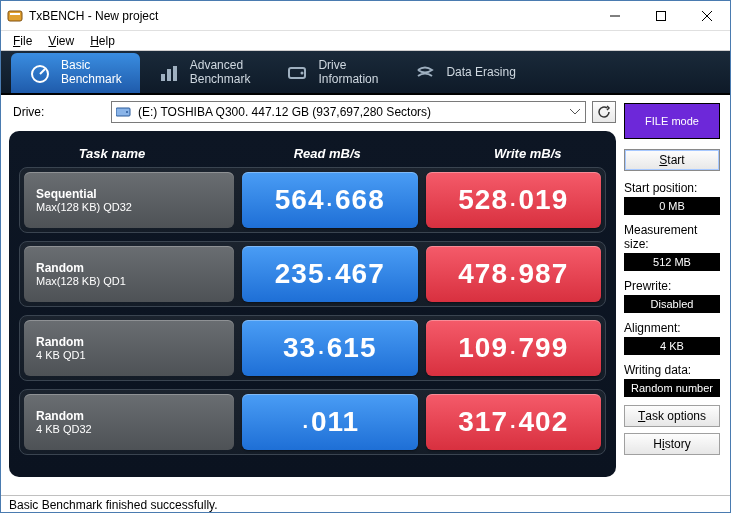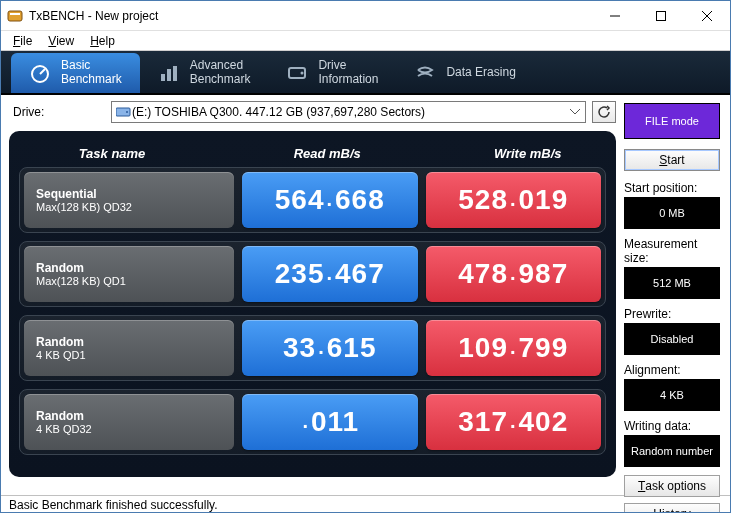--- a/index.html
+++ b/index.html
@@ -25,21 +25,21 @@
 .tab-label { line-height: 1.15; }
 
 
 .main { display: flex; height: 400px; }
 .left { flex: 1; padding: 6px 8px 0 8px; }
 .right { width: 106px; padding: 8px 10px 0 0; }
 
 
 .drive-row { display: flex; align-items: center; gap: 6px; margin-bottom: 8px; }
 .drive-label { font-size: 12px; width: 96px; padding-left: 4px; }
-.drive-select { flex: 1; height: 22px; border: 1px solid #7a7a7a; background: #fff; display: flex; align-items: center; font-size: 12px; padding: 0 4px; position: relative; }
+.drive-select { flex: 1; height: 22px; border: 1px solid #7a7a7a; background: #fff; display: flex; align-items: center; font-size: 12px; padding: 0 4px; gap: 6px; position: relative; }
 .drive-select .dd { position: absolute; right: 2px; top: 2px; bottom: 2px; width: 16px; display: flex; align-items: center; justify-content: center; }
 .refresh-btn { width: 24px; height: 22px; border: 1px solid #7a7a7a; background: linear-gradient(#fdfdfd,#e8e8e8); display: flex; align-items: center; justify-content: center; }
 
 
 .bench-panel { background: linear-gradient(#0d1624, #0b1320); border-radius: 10px; padding: 6px 10px 10px 10px; height: 346px; }
 .bench-header { display: flex; height: 24px; align-items: flex-end; margin-bottom: 6px; gap: 44px; }
 .bh-task { width: 186px; text-align: center; color: #fff; font-size: 13px; font-style: italic; font-weight: bold; }
 .bh-col { flex: 1; text-align: center; color: #fff; font-size: 13px; font-style: italic; font-weight: bold; }
 
 .bench-row { display: flex; gap: 8px; margin-bottom: 8px; height: 66px; border: 1px solid #3a4450; border-radius: 8px; padding: 4px; background: linear-gradient(#1b232e,#141c27); }
@@ -48,21 +48,21 @@
 .val-cell { flex: 1; border-radius: 6px; display: flex; align-items: center; justify-content: center; color: #fff; font-family: "Arial Black", Arial, sans-serif; font-size: 28px; font-weight: 900; letter-spacing: 1px; box-shadow: inset 0 1px 0 rgba(255,255,255,.3), 0 1px 2px rgba(0,0,0,.4); }
 .val-cell .dot { font-size: 20px; position: relative; top: -1px; padding: 0 2px; }
 .read { background: linear-gradient(#4a9df5, #1e6fd6); }
 .write { background: linear-gradient(#f55b6a, #d8303f); }
 
 
 .black-btn { background: #6d28d9; color: #fff; height: 36px; font-size: 11px; display: flex; align-items: center; justify-content: center; border: 1px solid #000; margin-bottom: 10px; cursor: pointer; }
 .start-btn { height: 22px; background: linear-gradient(#fdfdfd,#e7e7e7); border: 1px solid #8a8a8a; font-size: 12px; display: flex; align-items: center; justify-content: center; cursor: pointer; box-shadow: 0 0 0 1px #a6c8ff inset; margin-bottom: 10px; }
 .start-btn .ul { text-decoration: underline; }
 .side-label { font-size: 12px; margin-bottom: 2px; }
-.side-val { background: #000; color: #fff; height: 32px; font-size: 11px; display: flex; align-items: center; justify-content: center; border: 1px solid #000; margin-bottom: 8px; cursor: pointer; }
+.side-val { background: #000; color: #fff; height: 18px; font-size: 11px; display: flex; align-items: center; justify-content: center; border: 1px solid #000; margin-bottom: 8px; cursor: pointer; }
 .grey-btn { height: 22px; background: linear-gradient(#fdfdfd,#e7e7e7); border: 1px solid #a0a0a0; font-size: 12px; display: flex; align-items: center; justify-content: center; cursor: pointer; margin-bottom: 6px; }
 .grey-btn .ul { text-decoration: underline; }
 
 
 .statusbar { height: 18px; border-top: 1px solid #c0c0c0; font-size: 12px; padding: 0 8px; display: flex; align-items: center; }
 
 svg { display: block; }
 </style>
 </head>
 <body>

